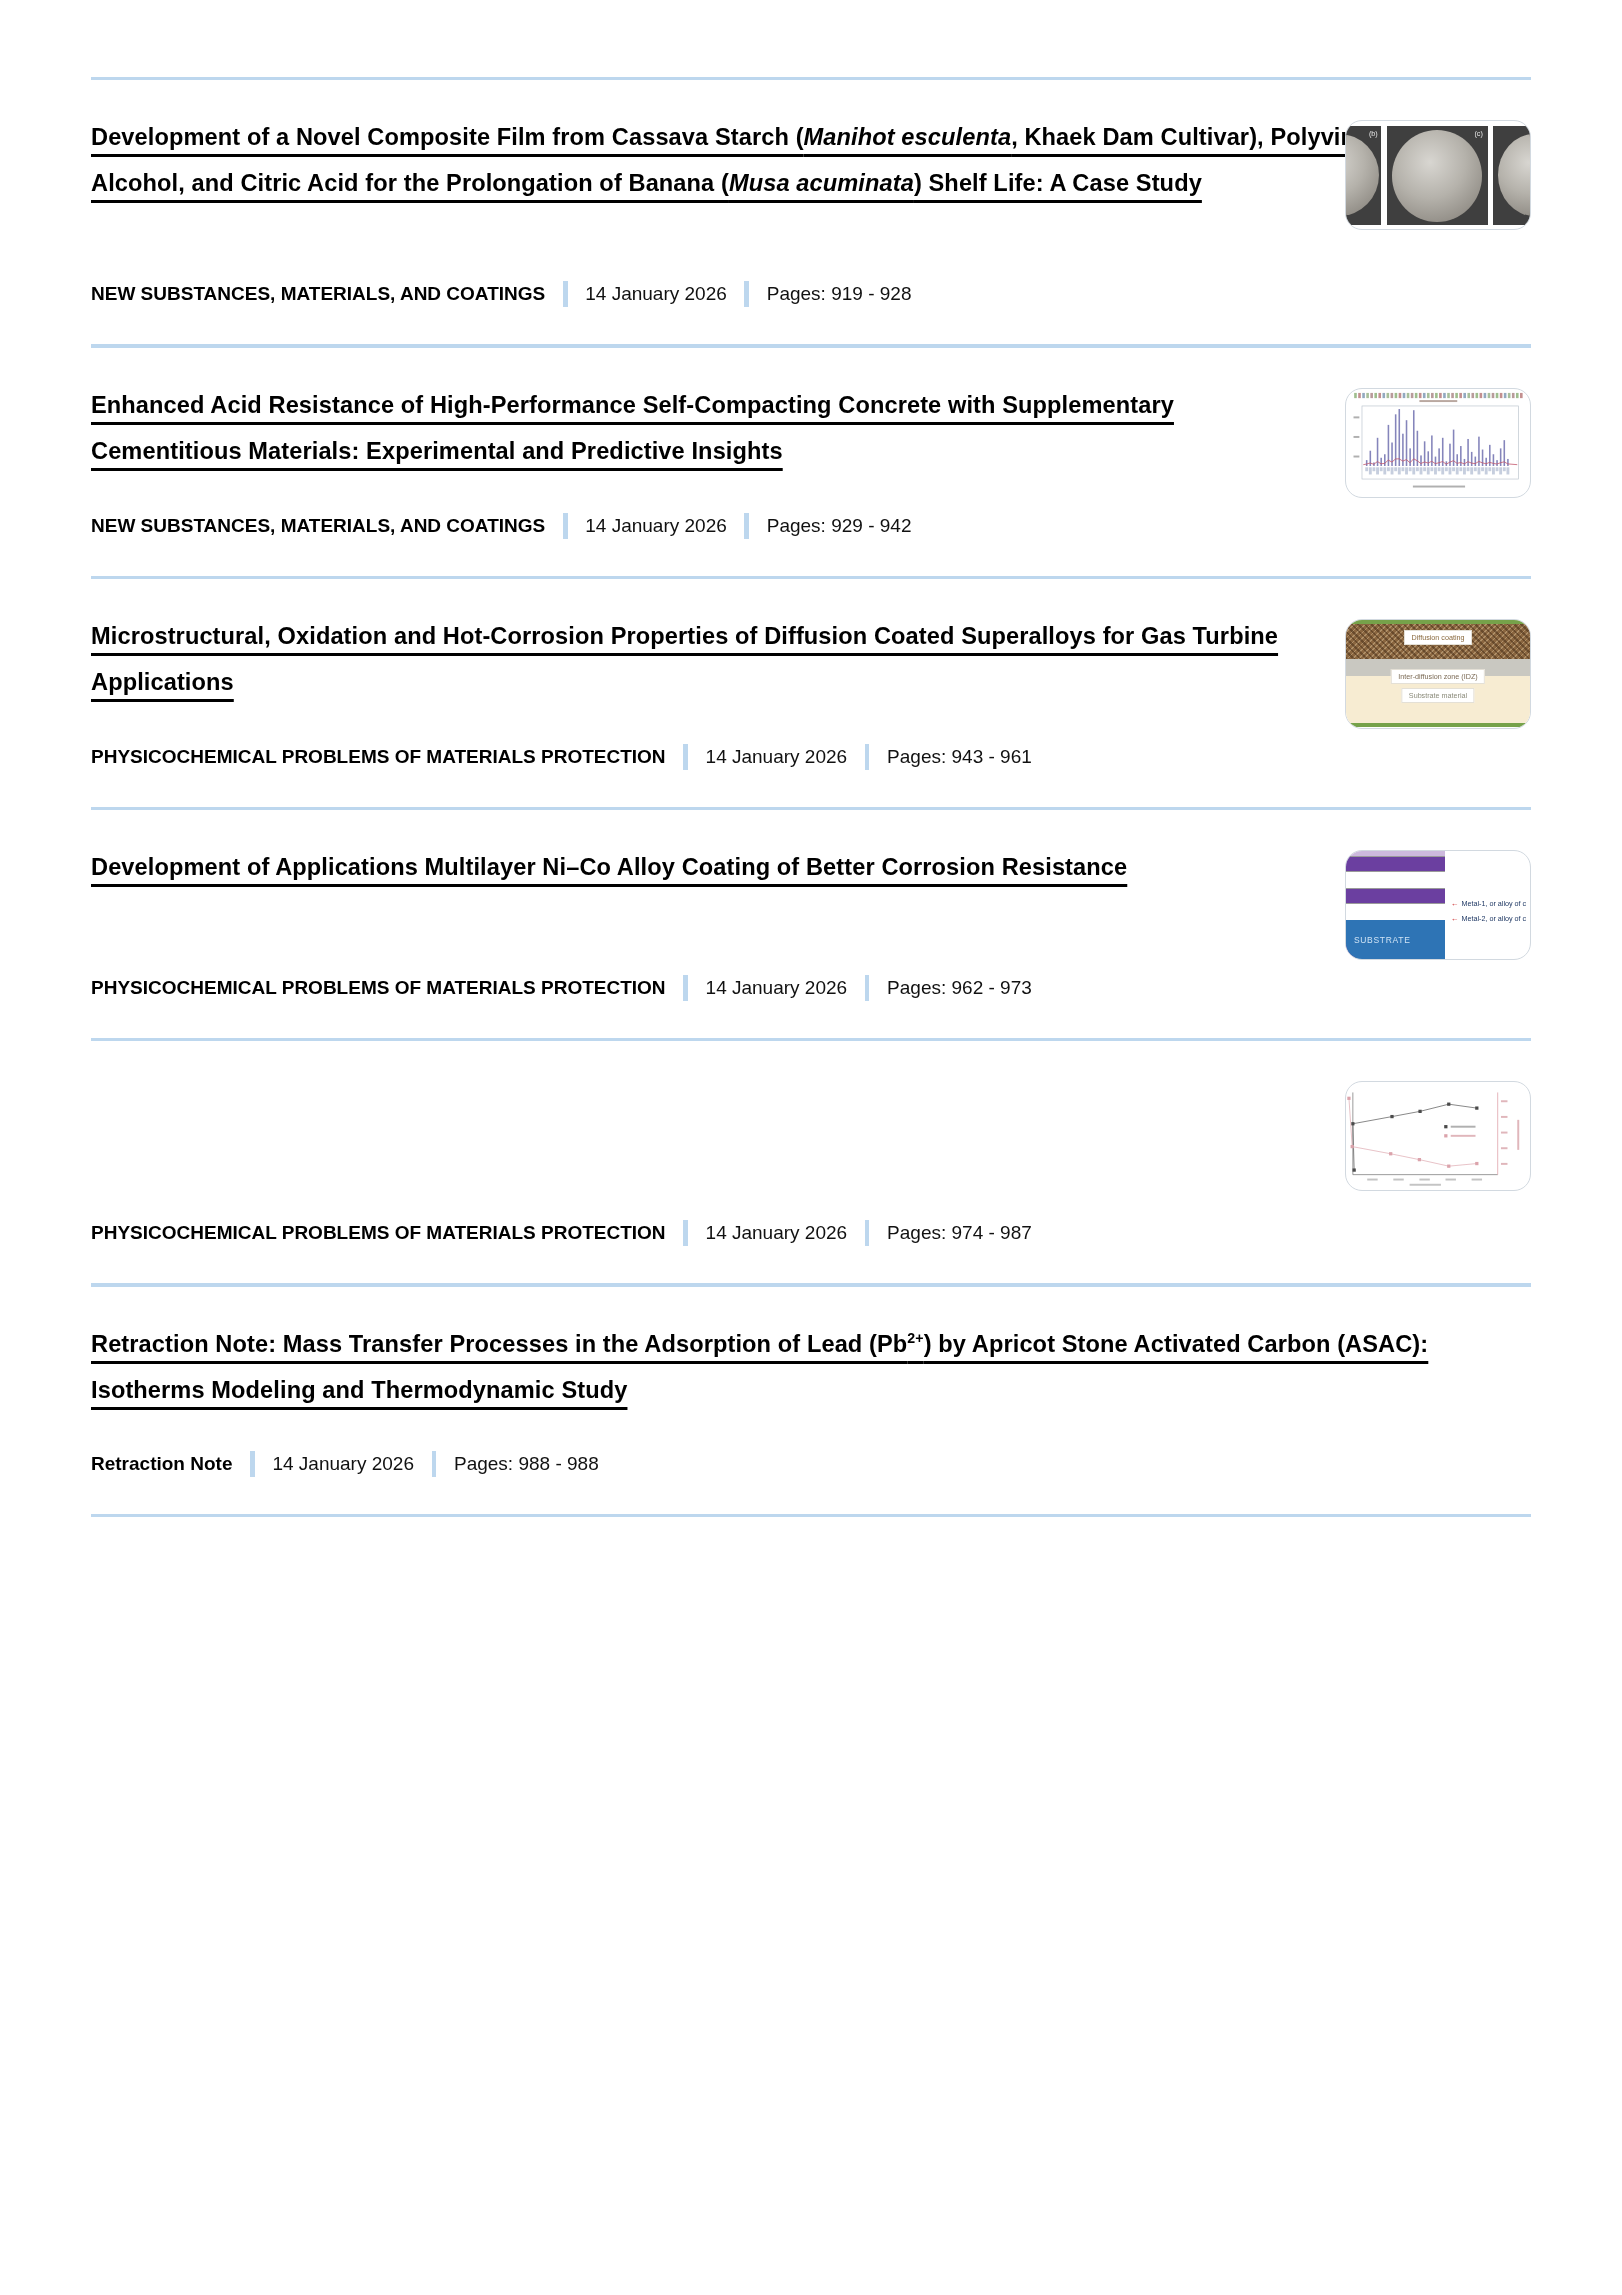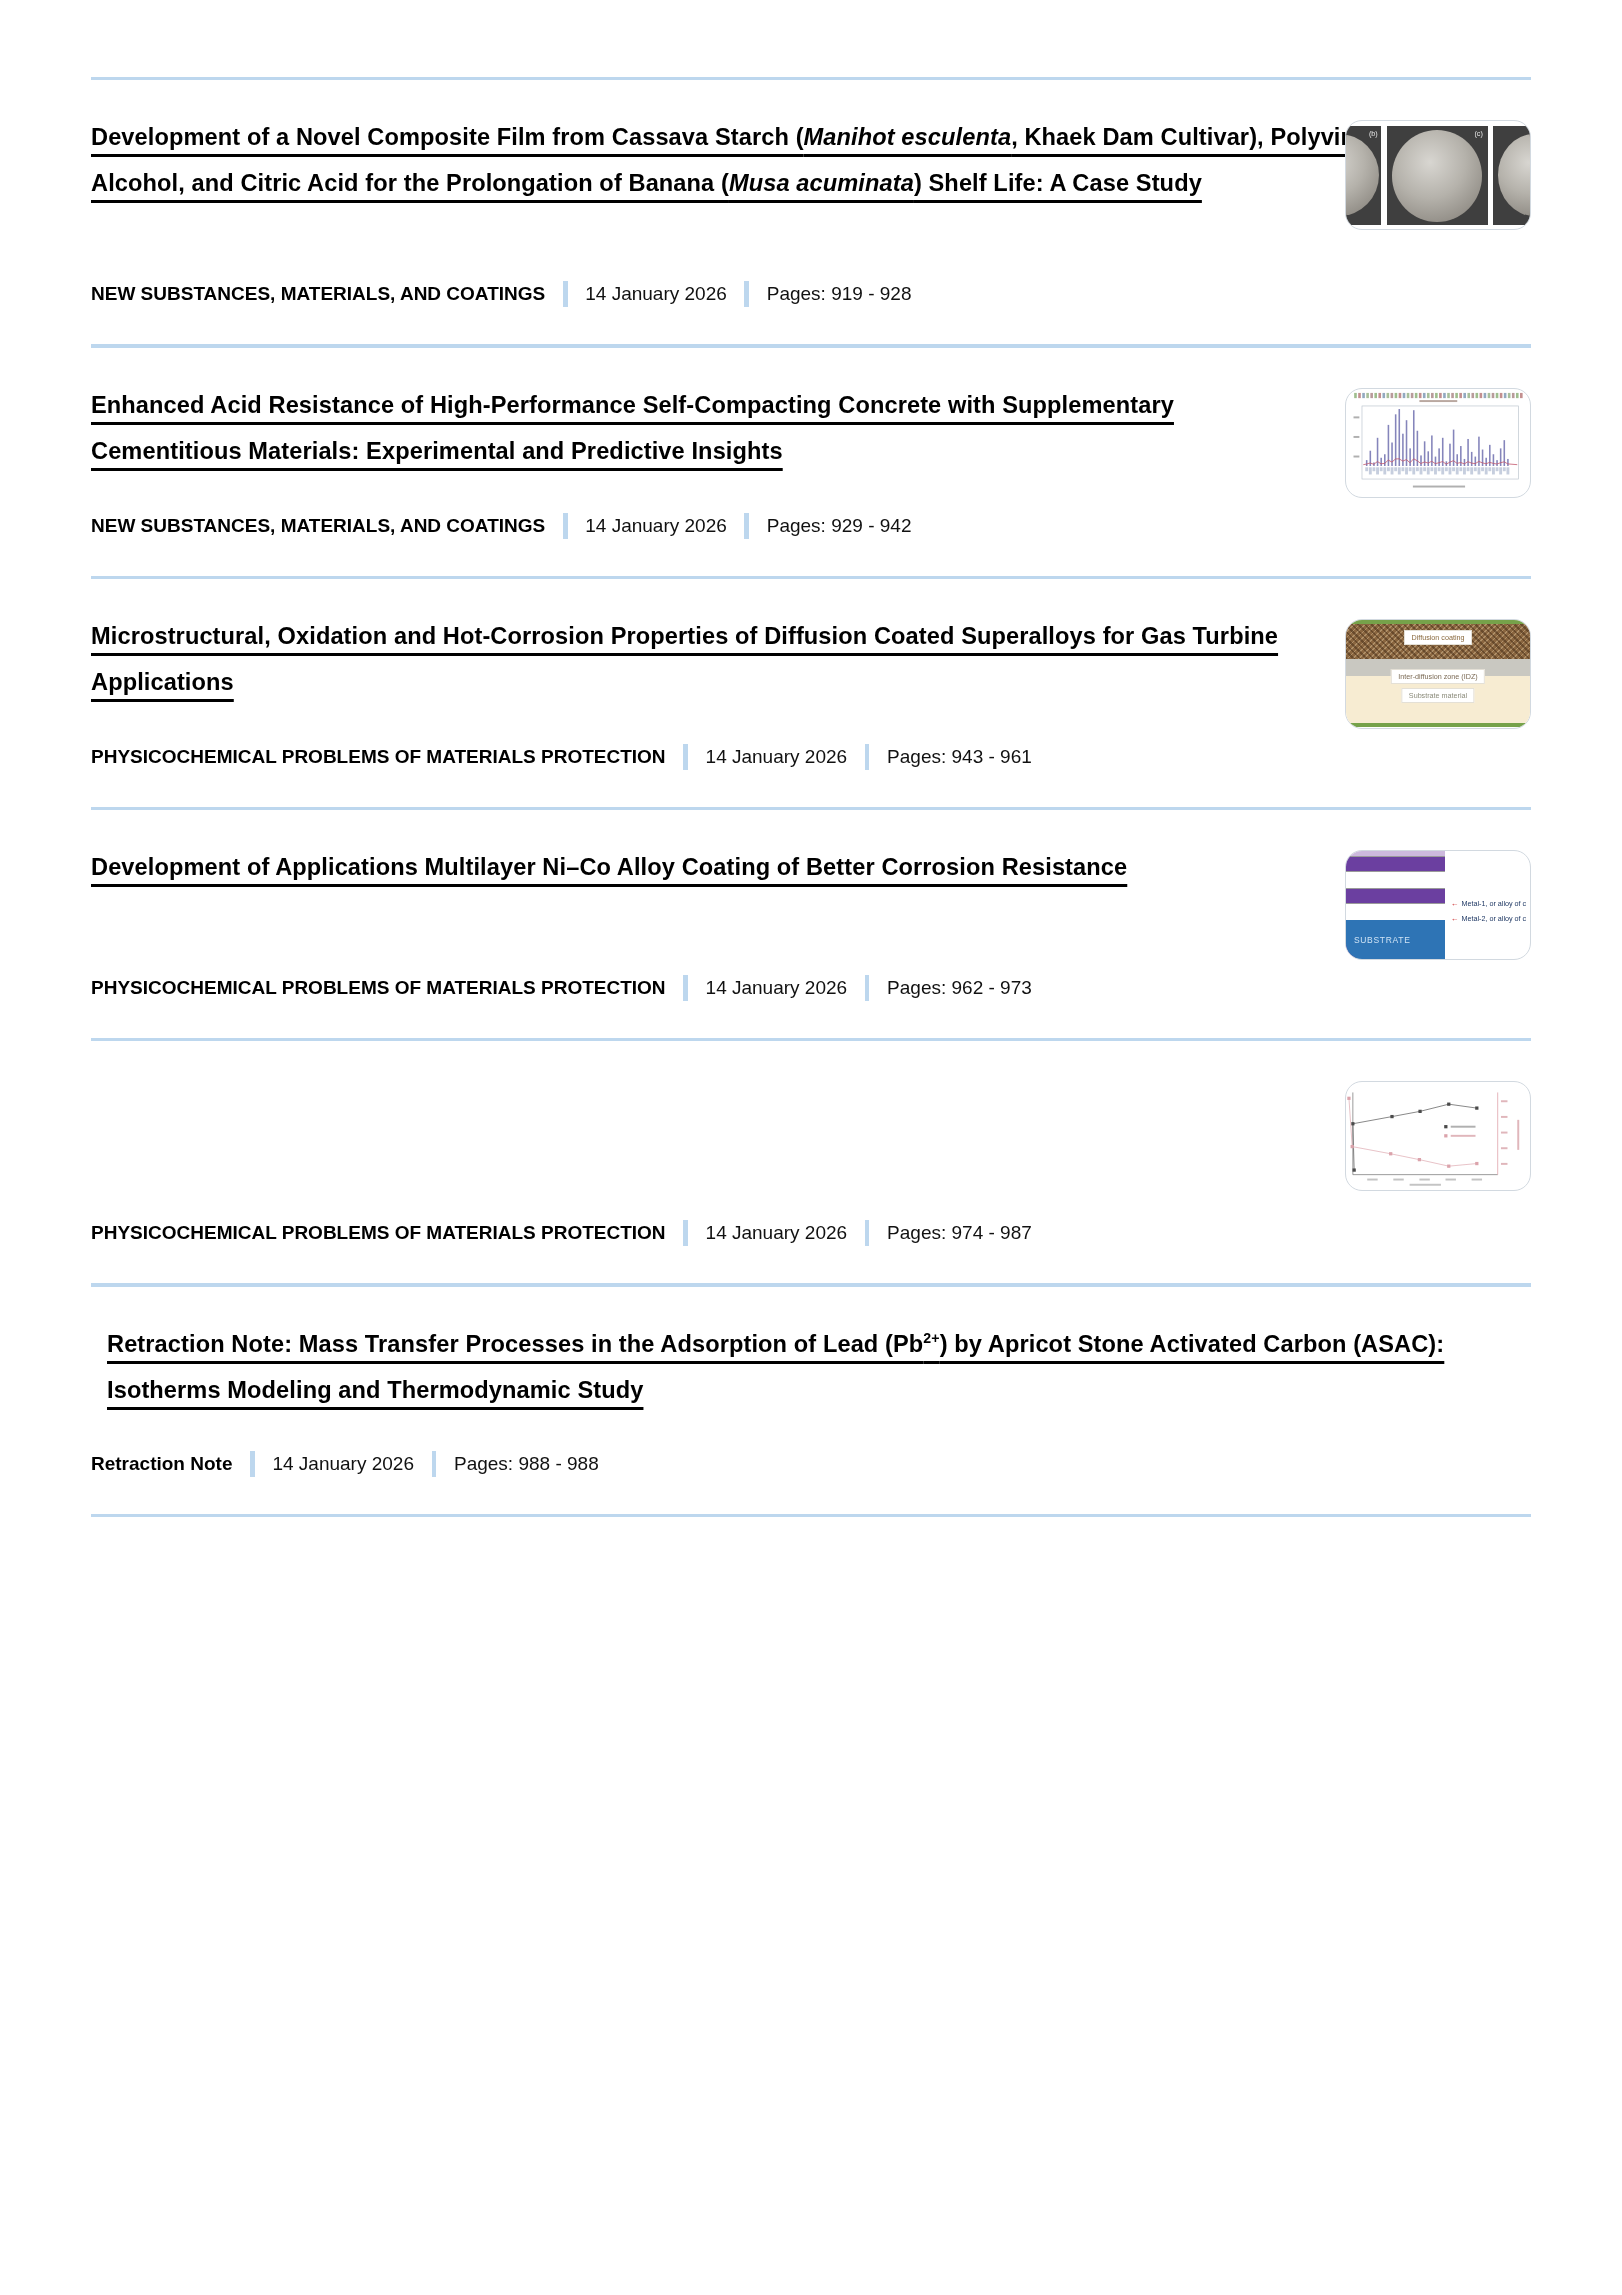--- a/index.html
+++ b/index.html
@@ -20,21 +20,21 @@
            line-height:46px; letter-spacing:0.1px;
            text-decoration:underline; text-decoration-thickness:3.3px;
            text-underline-offset:8.5px; text-decoration-skip-ink:none; cursor:pointer; }
   .title i { font-style:italic; }
   .title sup { font-size:60%; vertical-align:super; line-height:0; }
   .w1 .title { max-width:1302px; }
   .w2 .title { max-width:1145px; }
   .w3 .title { max-width:1211px; }
   .w4 .title { max-width:1126px; }
   .w5 .title { max-width:1214px; }
-  .w6 .title { max-width:1440px;margin-left:16px; }
+  .w6 .title { max-width:1440px; }
 
   .meta { position:absolute; left:0; bottom:37px; height:26px; display:flex; align-items:center;
           font-size:19px; color:#111; white-space:nowrap; }
   .meta .section { font-weight:bold; color:#000; }
   .meta .vbar { display:inline-block; width:4.6px; height:26px; background:#bdd7ee; margin:0 17.7px; }
 
   .thumb { position:absolute; top:40px; right:0; width:186px; height:110px;
            border:1.3px solid #d2d9e0; border-radius:17px; overflow:hidden; background:#fff; cursor:pointer; }
 
   

